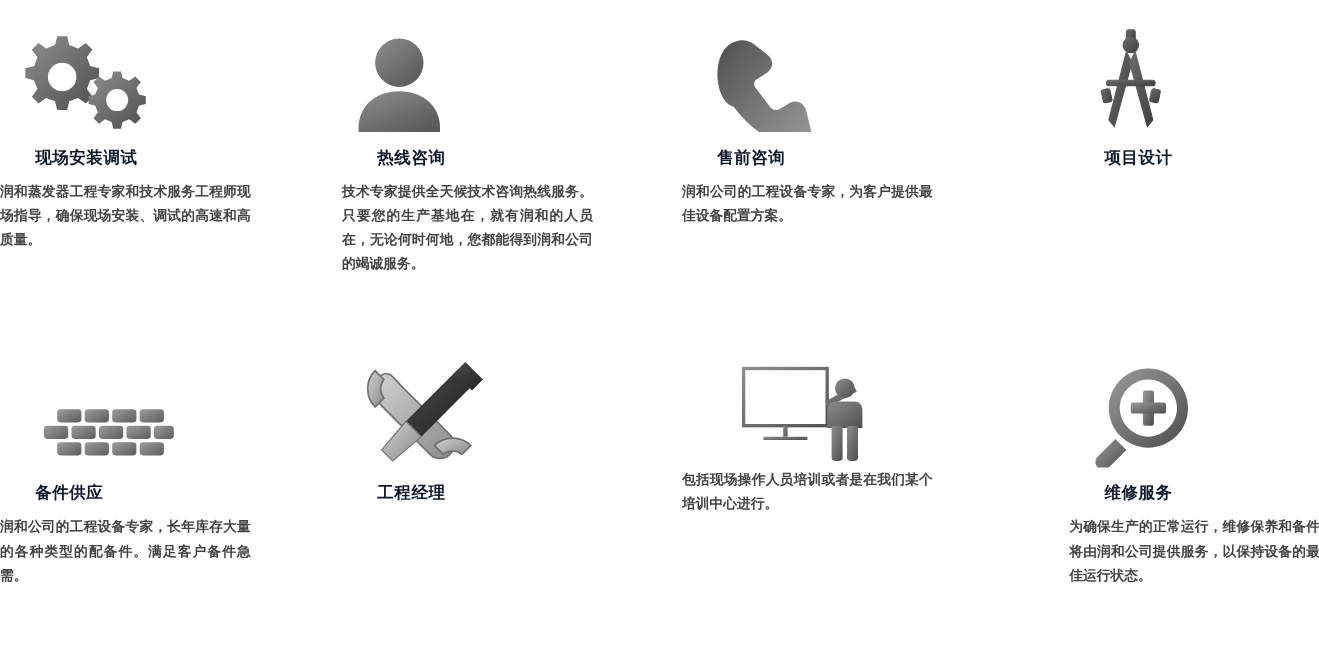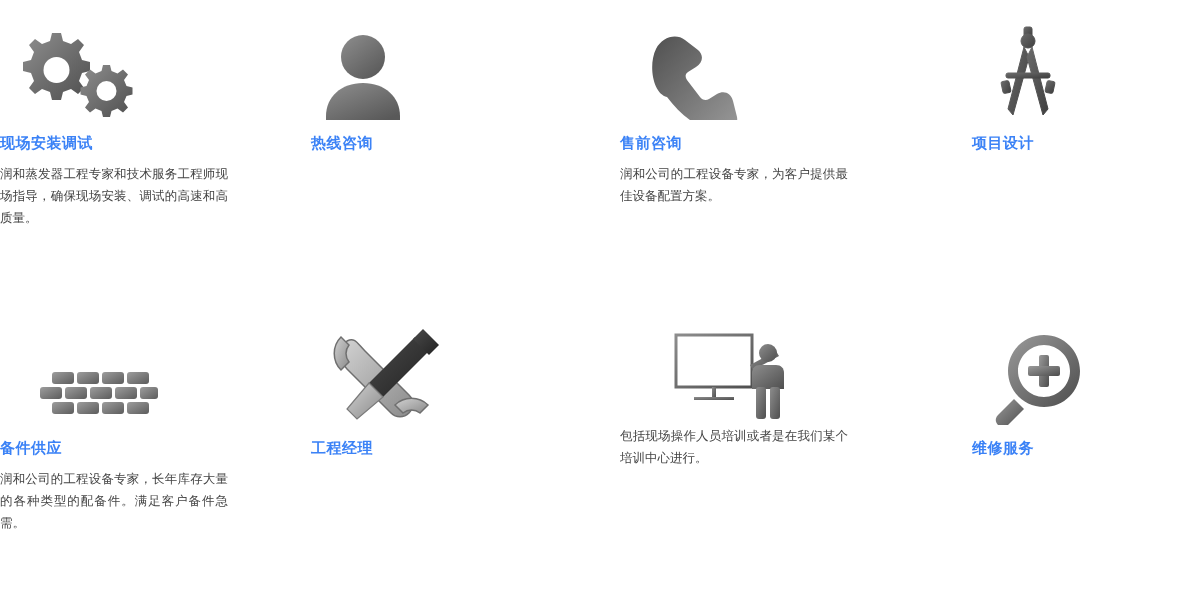--- a/index.html
+++ b/index.html
@@ -39,30 +39,32 @@
     height: 100px;
     display: flex;
     align-items: flex-end;
     justify-content: flex-start;
   }
   .icon-box svg { display: block; }
 
   .title {
     font-size: 15px;
     font-weight: bold;
-    color: #3b82f6;
+    color: #0f172a;
     margin: 14px 0 10px 0;
     letter-spacing: 0.5px;
+    padding-left: 32px;
   }
   .desc {
     font-size: 12.5px;
     line-height: 22px;
     color: #444444;
     width: 228px;
     text-align: justify;
+    font-weight: bold;
   }
 </style>
 </head>
 <body>
 
 <div class="grid">
 
   <div class="cell col0 row0">
     <div class="icon-box">
       <svg width="140" height="95" viewBox="0 0 140 95">
@@ -93,20 +95,21 @@
             <stop offset="100%" stop-color="#595959"></stop>
           </linearGradient>
         </defs>
         <g fill="url(#g2)">
           <circle cx="52" cy="32" r="22"></circle>
           <path d="M52 58 c-22 0 -37 14 -37 33 l0 4 74 0 0-4 c0-19 -15-33 -37-33z"></path>
         </g>
       </svg>
     </div>
     <div class="title">热线咨询</div>
+    <div class="desc">技术专家提供全天候技术咨询热线服务。只要您的生产基地在，就有润和的人员在，无论何时何地，您都能得到润和公司的竭诚服务。</div>
   </div>
 
   <div class="cell col2 row0">
     <div class="icon-box">
       <svg width="150" height="95" viewBox="0 0 150 95">
         <defs>
           <linearGradient id="g3" x1="0" y1="0" x2="1" y2="1">
             <stop offset="0%" stop-color="#505050"></stop>
             <stop offset="100%" stop-color="#9a9a9a"></stop>
           </linearGradient>
@@ -244,15 +247,16 @@
         </defs>
         <g fill="url(#g8)">
           <path d="M72 10 c-20 0 -36 16 -36 36 0 20 16 36 36 36 20 0 36-16 36-36 0-20 -16-36 -36-36z m0 10 c14 0 26 12 26 26 0 14 -12 26 -26 26 -14 0 -26-12 -26-26 0-14 12-26 26-26z"></path>
           <rect x="67" y="30" width="10" height="32" rx="2"></rect>
           <rect x="56" y="41" width="32" height="10" rx="2"></rect>
           <path d="M42 74 l10 10 -16 16 c-3 3 -7 3 -10 0 -3-3 -3-7 0-10z"></path>
         </g>
       </svg>
     </div>
     <div class="title">维修服务</div>
+    <div class="desc">为确保生产的正常运行，维修保养和备件将由润和公司提供服务，以保持设备的最佳运行状态。</div>
   </div>
 
 </div>
 
 </body></html>

